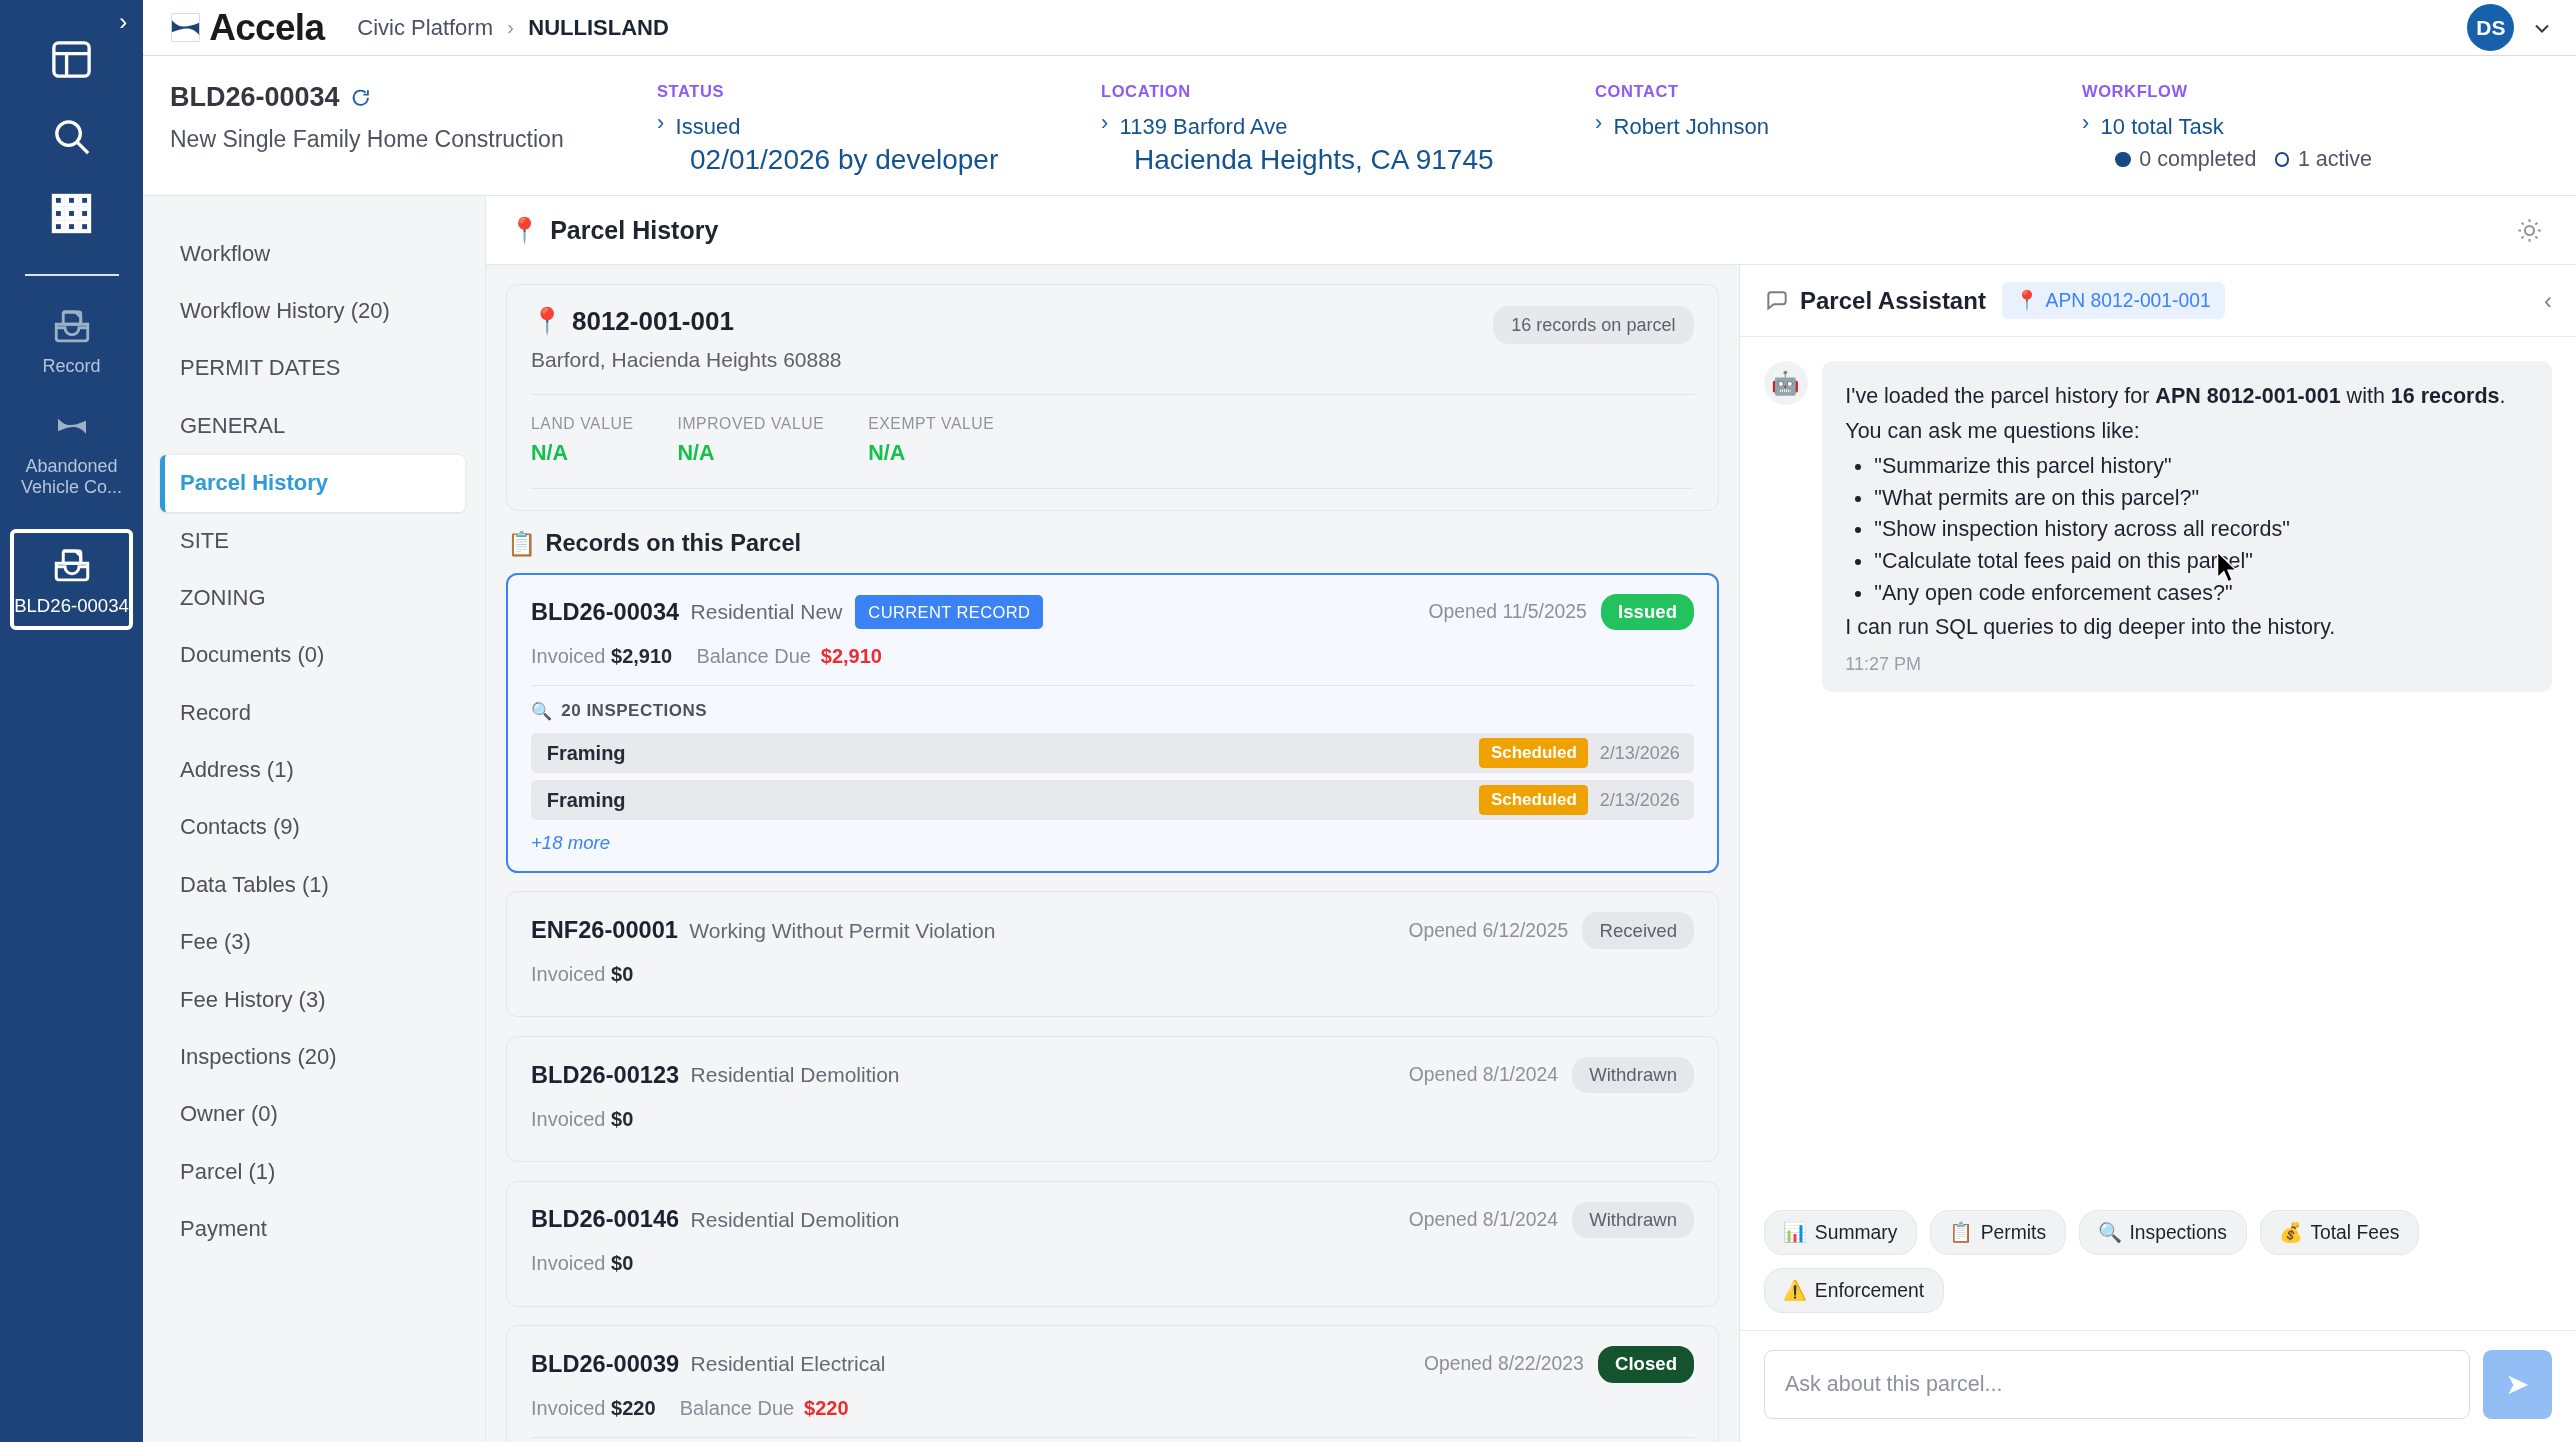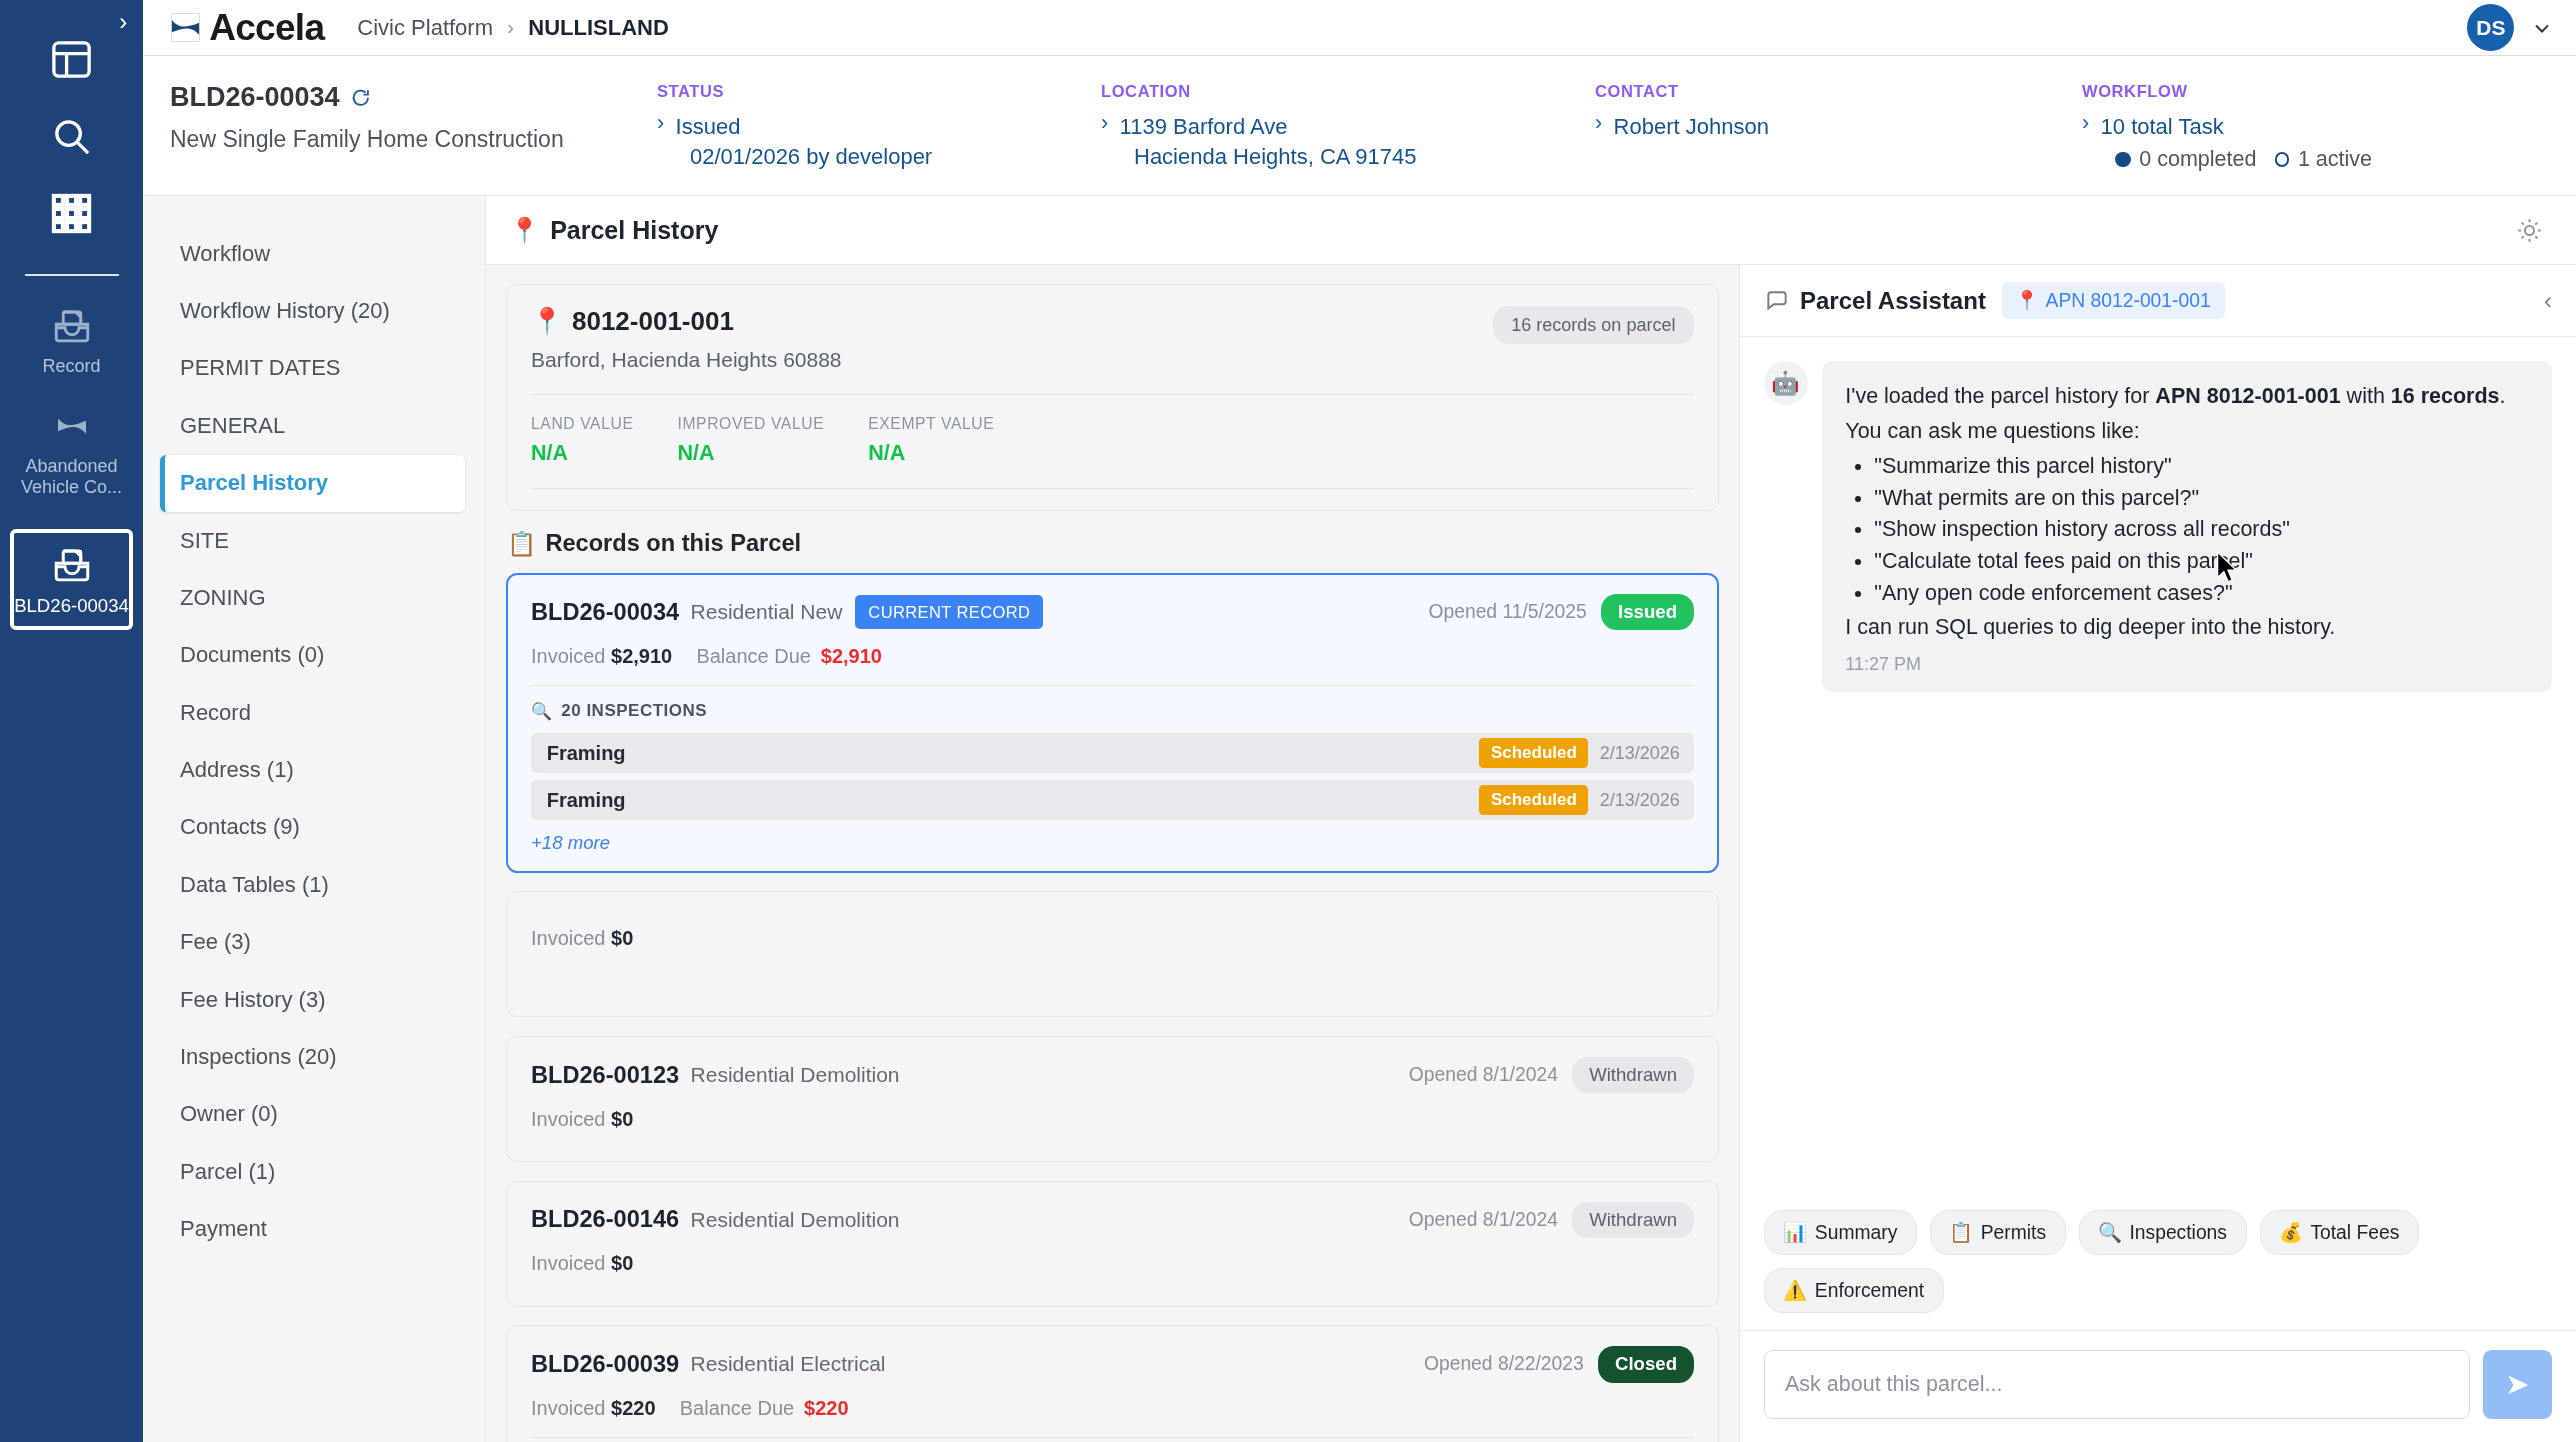--- a/index.html
+++ b/index.html
@@ -85,21 +85,21 @@
   .sum-col-loc { width: 494px; }
   .sum-col-status { width: 444px; }
   .sum-col-contact { width: 487px; }
   .sum-label {
     font-size: 16.5px; font-weight: 700; letter-spacing: 0.6px;
     color: #8b5cf6; text-transform: uppercase;
   }
   .sum-row { display: flex; align-items: flex-start; gap: 11.4px; margin-top: 11.4px; }
   .sum-chev { font-size: 21.5px; color: #1b5fa8; line-height: 1.05; font-weight: 400; }
   .sum-val { font-size: 22px; color: #14538f; line-height: 1.32; cursor: pointer; }
-  .sum-sub { font-size: 22px; color: #14538f; margin-left: 33px; margin-top: 2.9px; }
+  .sum-sub { font-size: 28px; color: #14538f; margin-left: 33px; margin-top: 2.9px; }
   .wf-dots { display: flex; align-items: center; gap: 8.6px; margin-left: 33px; margin-top: 5.7px; }
   .dot-fill { width: 15.7px; height: 15.7px; border-radius: 50%; background: #164a86; }
   .dot-open { width: 14.3px; height: 14.3px; border-radius: 50%; border: 2.1px solid #164a86; }
   .wf-txt { font-size: 21.5px; color: #4f5662; }
 
   
   .body-area { flex: 1 1 auto; display: flex; min-height: 0; background: #f4f5f7; }
 
   
   .nav {
@@ -515,20 +515,28 @@
               <span class="insp-name">Framing</span>
               <span class="insp-right">
                 <span class="insp-st">Scheduled</span>
                 <span class="insp-date">2/13/2026</span>
               </span>
             </div>
             <div class="more-link">+18 more</div>
           </div>
 
           <div class="rec" style="min-height:126px">
+            <div class="rec-top">
+              <span class="rec-id">ENF26-00001</span>
+              <span class="rec-type">Working Without Permit Violation</span>
+              <span class="rec-right">
+                <span class="rec-open">Opened 6/12/2025</span>
+                <span class="st st-received">Received</span>
+              </span>
+            </div>
             <div class="rec-fees">
               <span>Invoiced</span>
               <b>$0</b>
             </div>
           </div>
 
           <div class="rec" style="min-height:126px">
             <div class="rec-top">
               <span class="rec-id">BLD26-00123</span>
               <span class="rec-type">Residential Demolition</span>

